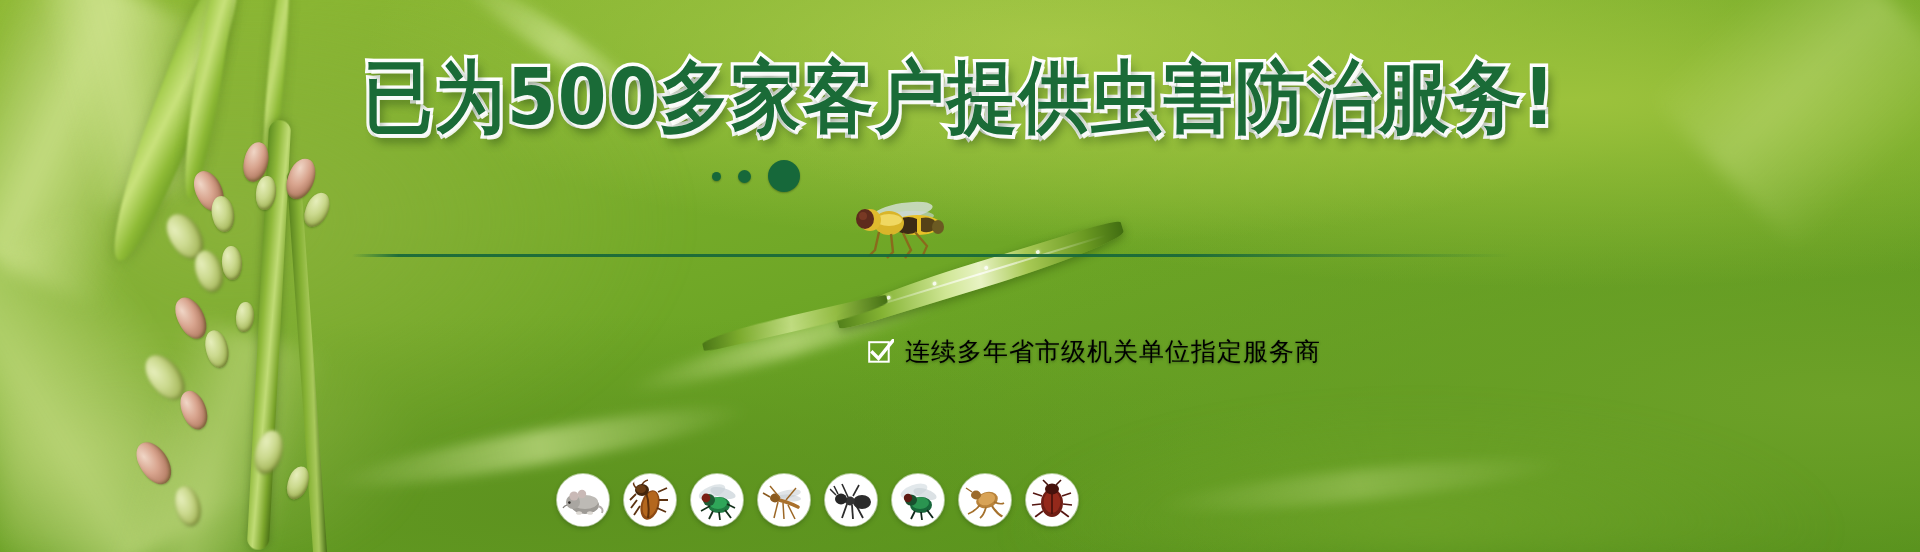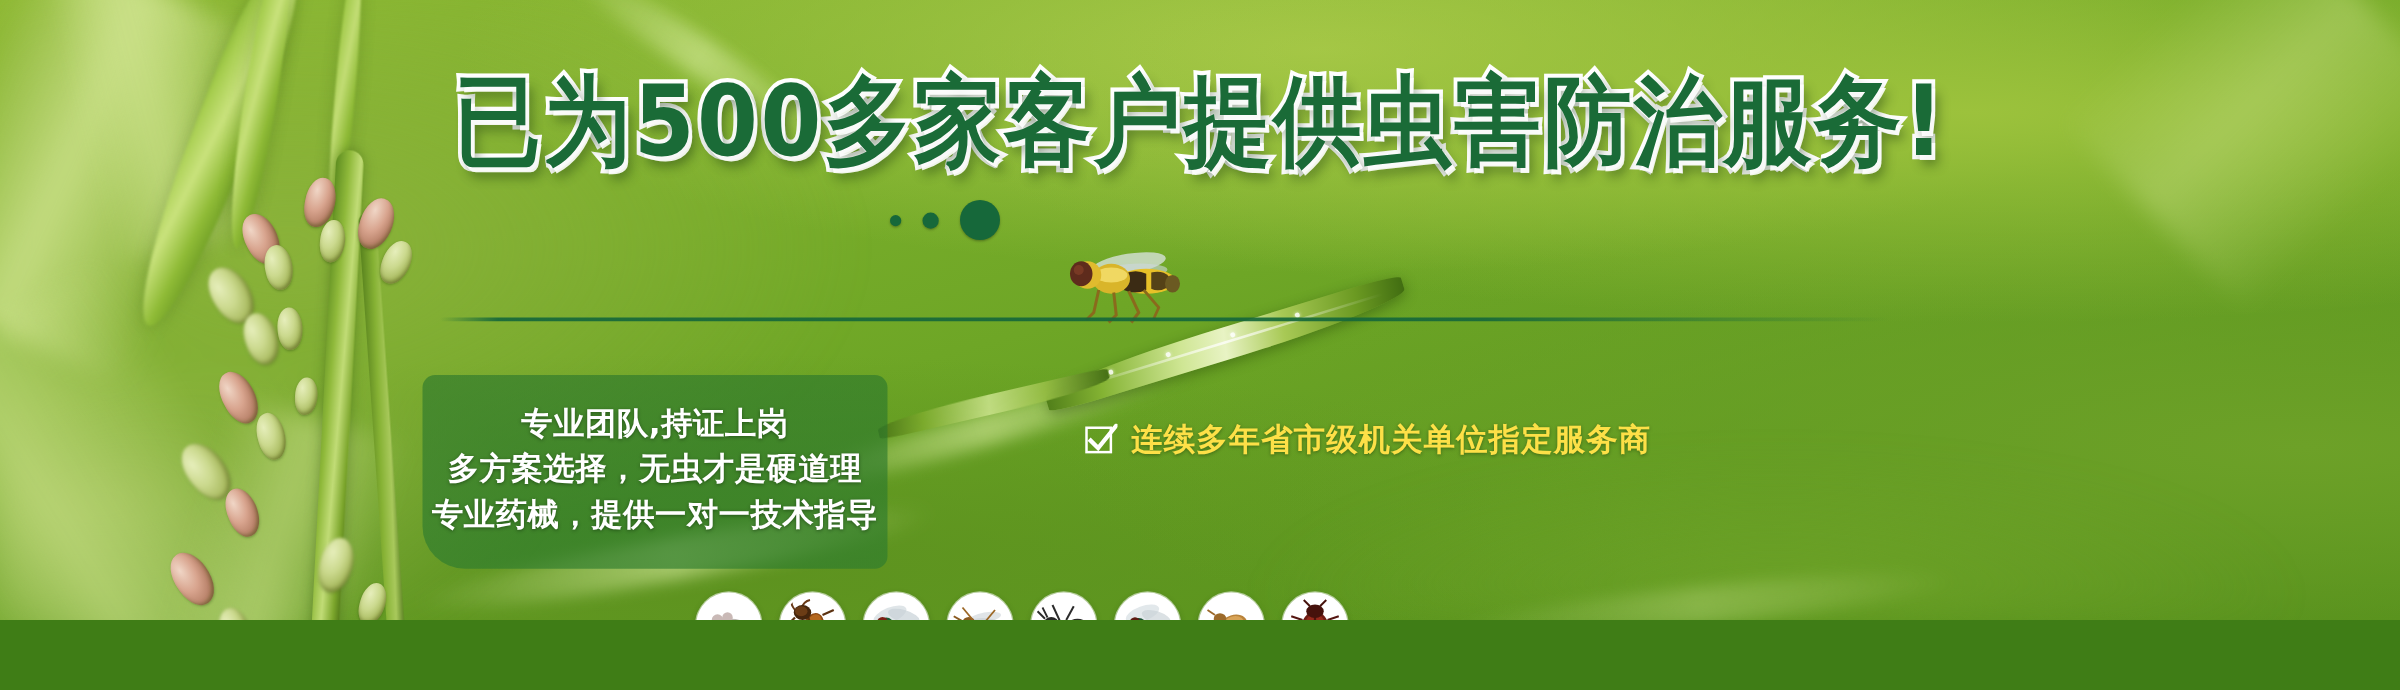--- a/index.html
+++ b/index.html
@@ -4,21 +4,21 @@
 <style>
   * { margin:0; padding:0; box-sizing:border-box; }
   html,body { width:1920px; height:552px; overflow:hidden; }
   body {
     font-family:"Liberation Sans","DejaVu Sans",sans-serif;
     background:#3f7d16;
   }
 
   #banner {
     position:relative;
-    width:1920px; height:496px;
+    width:1920px; height:552px;
     overflow:hidden;
   }
 
   
   .bg-base {
     position:absolute; inset:0;
     background:
       radial-gradient(ellipse 70% 55% at 82% 18%,  #9cc23c 0%, rgba(156,194,60,0) 62%),
       radial-gradient(ellipse 60% 60% at 55% 8%,   #a8c94a 0%, rgba(168,201,74,0) 60%),
       radial-gradient(ellipse 80% 70% at 96% 72%,  #6da128 0%, rgba(109,161,40,0) 65%),
@@ -184,21 +184,21 @@
   .fl-3 { font-size:25px; letter-spacing:.5px; }
 
   
   .checklist {
     position:absolute; left:868px; top:335px;
     display:flex; flex-direction:column; gap:21px;
   }
   .check-row { display:flex; align-items:center; gap:11px; }
   .check-box { width:26px; height:25px; flex:0 0 auto; }
   .check-label {
-    color:#fde047; font-size:25px; font-weight:bold;
+    color:#000000; font-size:25px; font-weight:normal;
     font-family:"DejaVu Sans","Liberation Sans",sans-serif;
     letter-spacing:1px;
     white-space:nowrap;
     text-shadow:0 1px 3px rgba(0,25,0,.4);
   }
 
   
   .pest-row {
     position:absolute; left:557px; top:474px;
     display:flex; gap:15px; align-items:center;
@@ -300,25 +300,20 @@
   </div>
 
   <div class="dots">
     <span class="dot s"></span>
     <span class="dot m"></span>
     <span class="dot l"></span>
   </div>
 
   <div class="rule"></div>
 
-  <div class="feature-box">
-    <div class="feature-line fl-1">专业团队,持证上岗</div>
-    <div class="feature-line fl-2">多方案选择，无虫才是硬道理</div>
-    <div class="feature-line fl-3">专业药械，提供一对一技术指导</div>
-  </div>
 
   <div class="checklist">
 
     <div class="check-row">
       <span class="check-box">
         <svg viewBox="0 0 26 25" xmlns="http://www.w3.org/2000/svg">
           <rect x="1.2" y="3.2" width="19.5" height="19.5" fill="none" stroke="#ffffff" stroke-width="2"></rect>
           <path d="M4.5 13.5 L10.5 19.5 L25 1.5" fill="none" stroke="#ffffff" stroke-width="3.4" stroke-linecap="square"></path>
         </svg>
       </span>

